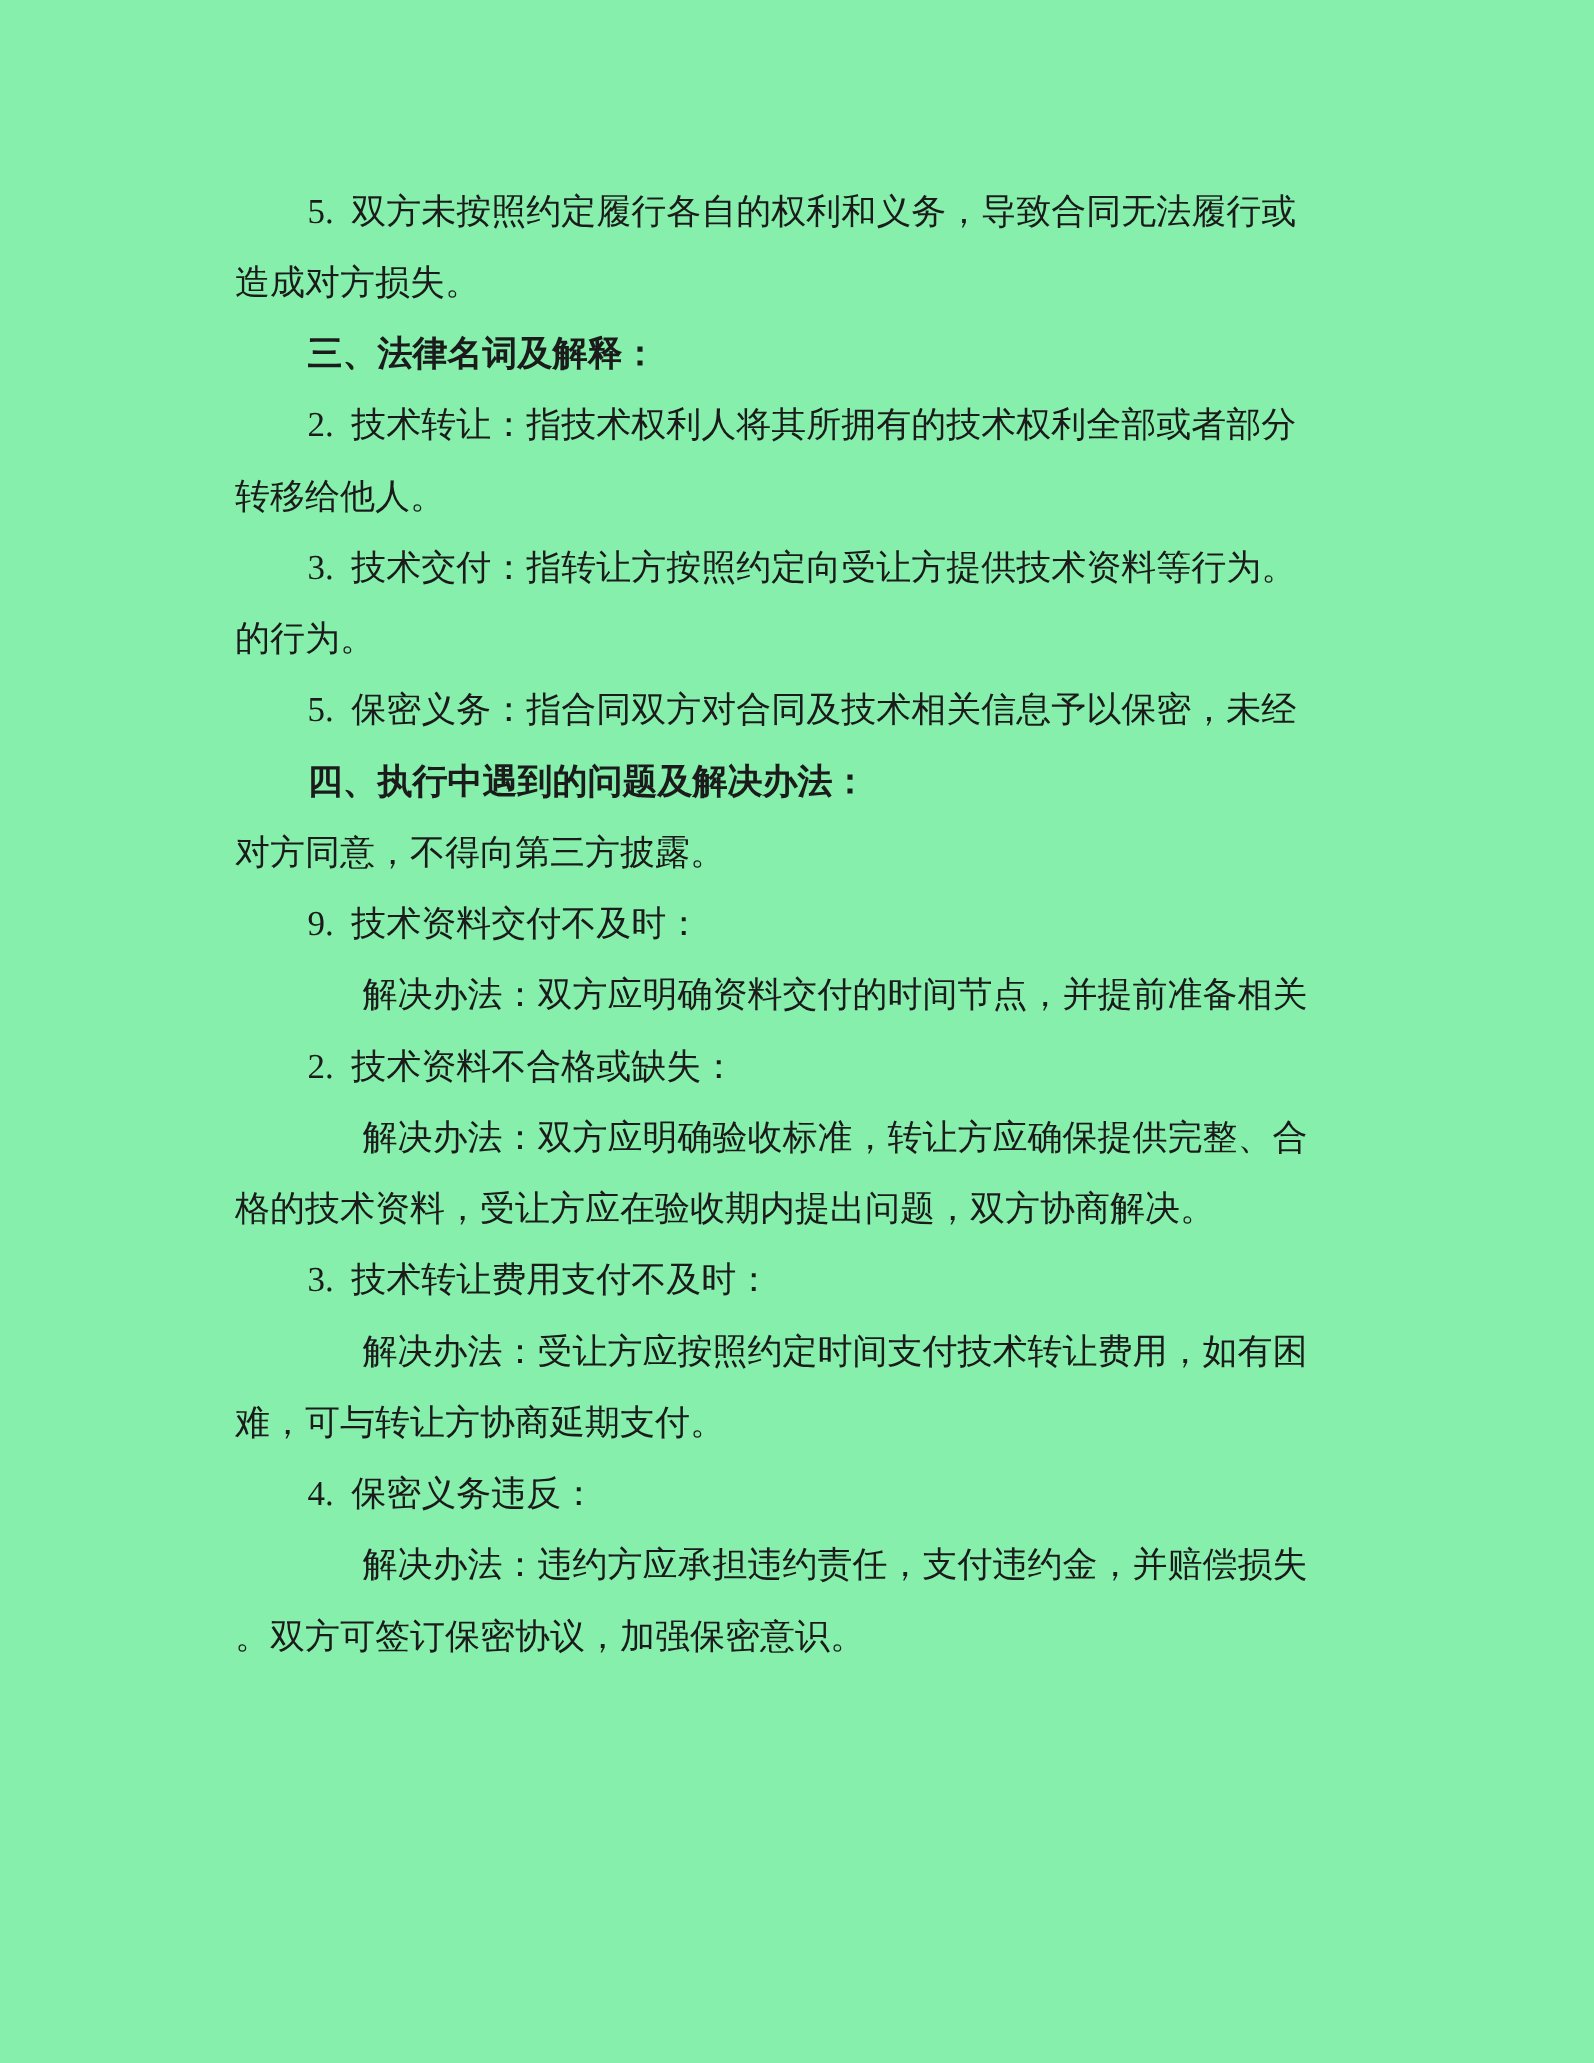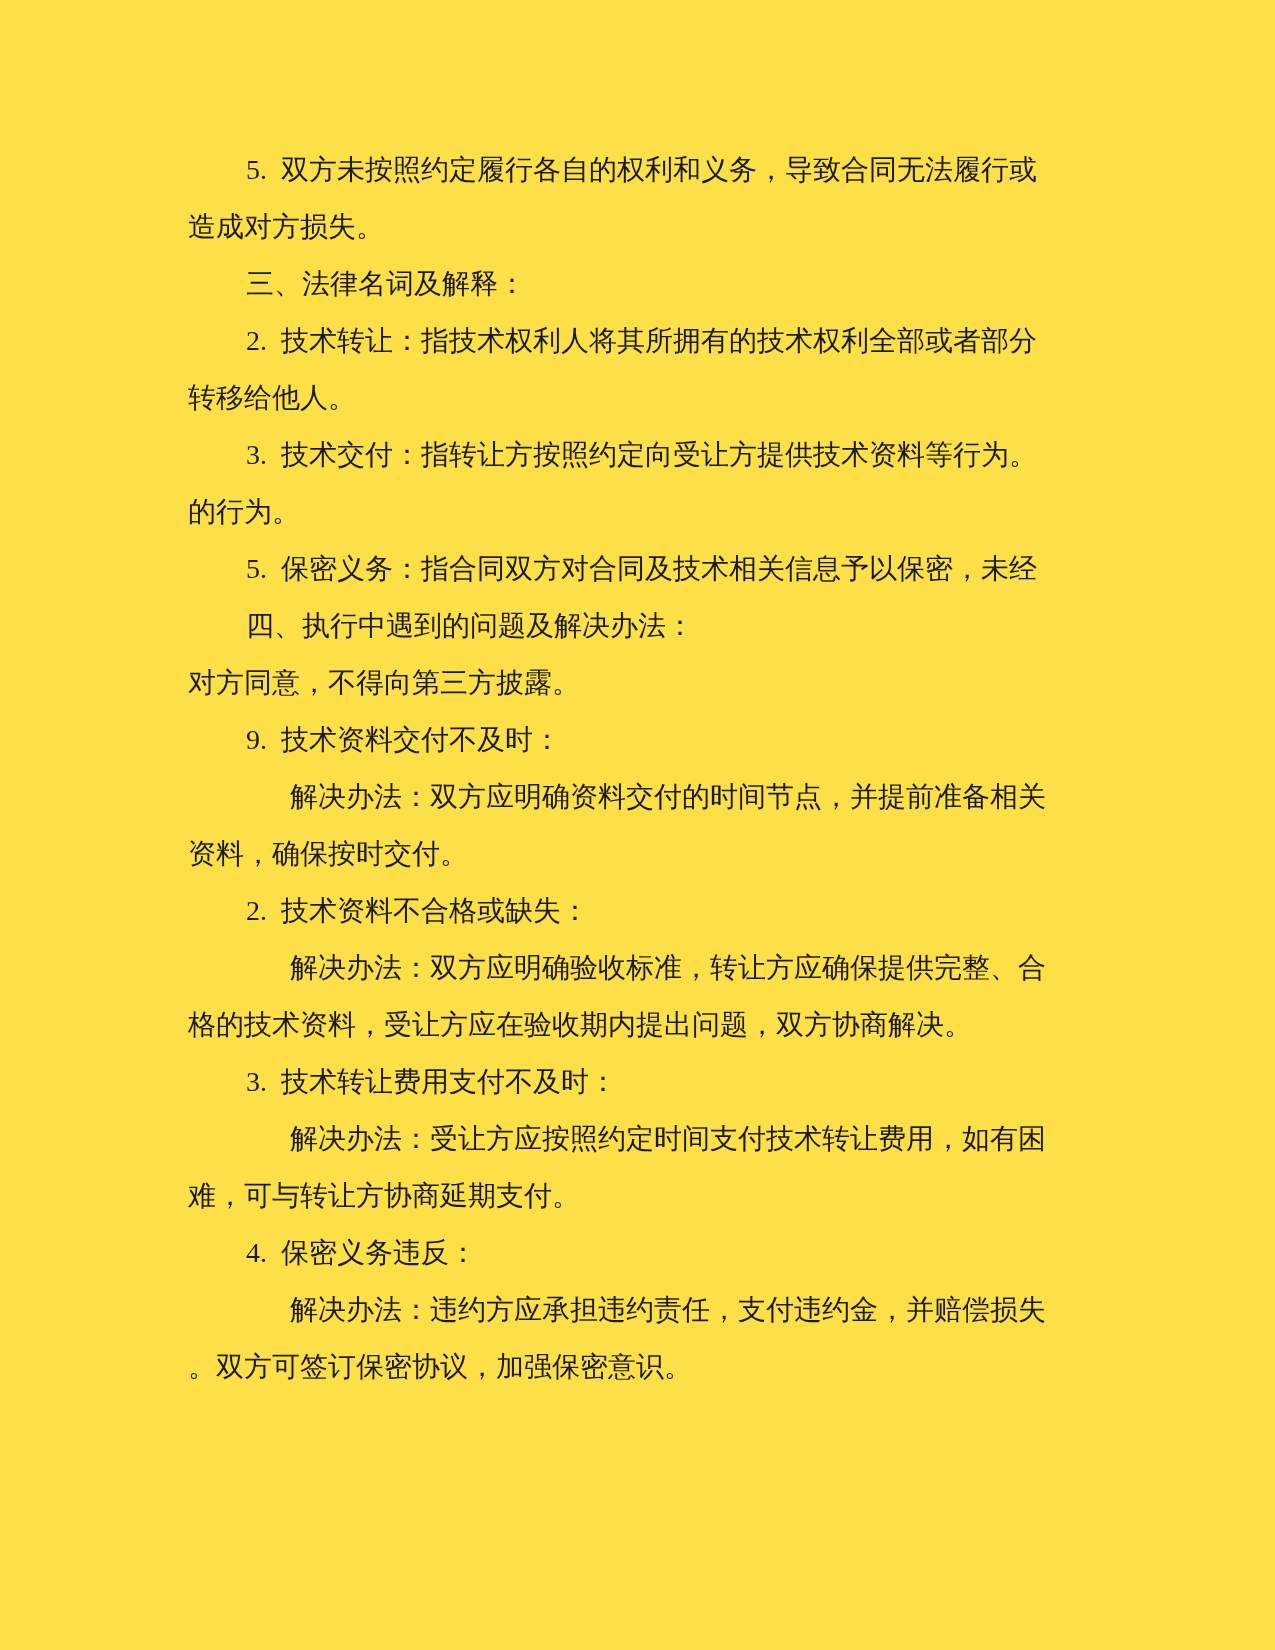--- a/index.html
+++ b/index.html
@@ -9,37 +9,37 @@
   }
   body {
     width: 1275px;
     height: 1650px;
     overflow: hidden;
   }
   .page {
     position: relative;
     width: 1275px;
     height: 1650px;
-    background: #fde047;
+    background: #86efac;
     padding: 141px 90px 0 188px;
     box-sizing: border-box;
   }
   .doc-line {
     font-family: "Liberation Serif", "DejaVu Serif", serif;
     font-size: 28px;
     line-height: 57px;
     height: 57px;
     color: #1b1b1b;
     white-space: pre;
     letter-spacing: 0px;
   }
   
   .indent-item { padding-left: 58px; }
   
-  .indent-heading { padding-left: 58px; font-weight: 400; }
+  .indent-heading { padding-left: 58px; font-weight: 700; }
   
   .indent-solution { padding-left: 102px; }
   
   .indent-cont { padding-left: 0; }
 </style>
 </head>
 <body>
 
 <div class="page">
   <div class="doc-line indent-item">5.  双方未按照约定履行各自的权利和义务，导致合同无法履行或</div>
@@ -47,21 +47,20 @@
   <div class="doc-line indent-heading">三、法律名词及解释：</div>
   <div class="doc-line indent-item">2.  技术转让：指技术权利人将其所拥有的技术权利全部或者部分</div>
   <div class="doc-line indent-cont">转移给他人。</div>
   <div class="doc-line indent-item">3.  技术交付：指转让方按照约定向受让方提供技术资料等行为。</div>
   <div class="doc-line indent-cont">的行为。</div>
   <div class="doc-line indent-item">5.  保密义务：指合同双方对合同及技术相关信息予以保密，未经</div>
   <div class="doc-line indent-heading">四、执行中遇到的问题及解决办法：</div>
   <div class="doc-line indent-cont">对方同意，不得向第三方披露。</div>
   <div class="doc-line indent-item">9.  技术资料交付不及时：</div>
   <div class="doc-line indent-solution">解决办法：双方应明确资料交付的时间节点，并提前准备相关</div>
-  <div class="doc-line indent-cont">资料，确保按时交付。</div>
   <div class="doc-line indent-item">2.  技术资料不合格或缺失：</div>
   <div class="doc-line indent-solution">解决办法：双方应明确验收标准，转让方应确保提供完整、合</div>
   <div class="doc-line indent-cont">格的技术资料，受让方应在验收期内提出问题，双方协商解决。</div>
   <div class="doc-line indent-item">3.  技术转让费用支付不及时：</div>
   <div class="doc-line indent-solution">解决办法：受让方应按照约定时间支付技术转让费用，如有困</div>
   <div class="doc-line indent-cont">难，可与转让方协商延期支付。</div>
   <div class="doc-line indent-item">4.  保密义务违反：</div>
   <div class="doc-line indent-solution">解决办法：违约方应承担违约责任，支付违约金，并赔偿损失</div>
   <div class="doc-line indent-cont">。双方可签订保密协议，加强保密意识。</div>
 </div>

